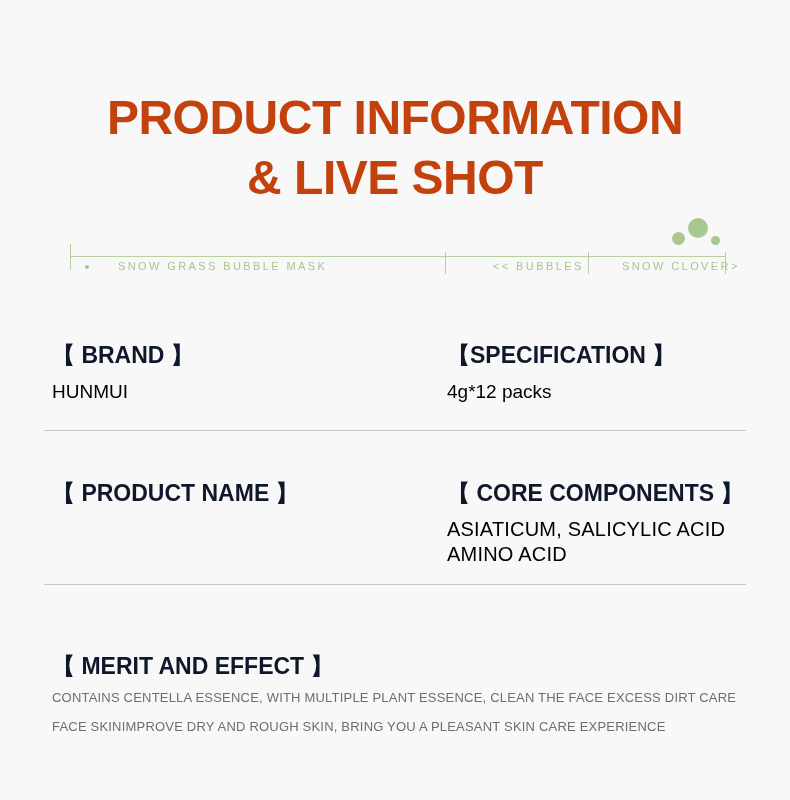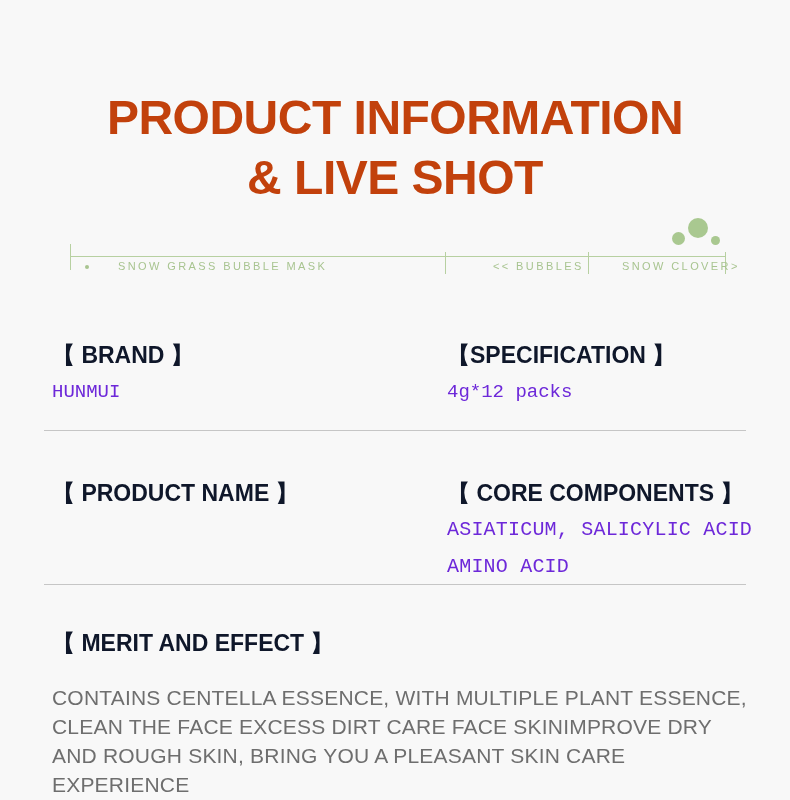--- a/index.html
+++ b/index.html
@@ -100,22 +100,22 @@
 
   .field-label {
     color: #0f172a;
     font-family: "Liberation Sans", sans-serif;
     font-weight: bold;
     font-size: 23px;
     line-height: 30px;
     white-space: nowrap;
   }
   .field-value {
-    color: #6d28d9;
-    font-family: Liberation Mono, monospace;
+    color: #000000;
+    font-family: Liberation Sans, sans-serif;
     font-size: 19px;
     line-height: 26px;
     margin-top: 9px;
     white-space: nowrap;
   }
   .field-value.small {
     font-size: 20px;
     line-height: 25px;
     letter-spacing: 0.2px;
   }
@@ -136,21 +136,21 @@
   .hr.two { top: 584px; }
 
   
   .merit-desc {
     position: absolute;
     left: 52px;
     top: 683px;
     width: 700px;
     color: #6e6e6e;
     font-family: "Liberation Sans", sans-serif;
-    font-size: 21px;
+    font-size: 13px;
     line-height: 29px;
     letter-spacing: 0.2px;
   }
 </style>
 </head>
 <body>
 
 <div class="page">
 
   <div class="title-block">
@@ -186,26 +186,26 @@
 
   <div class="hr one"></div>
 
   <div class="info-row row-product">
     <div class="col left">
       <div class="field-label">【 PRODUCT NAME 】</div>
     </div>
     <div class="col right">
       <div class="field-label">【 CORE COMPONENTS 】</div>
       <div class="field-value small">ASIATICUM, SALICYLIC ACID</div>
-      <div class="field-value small" style="margin-top:12px;">AMINO ACID</div>
+      <div class="field-value small" style="margin-top:0;">AMINO ACID</div>
     </div>
   </div>
 
   <div class="hr two"></div>
 
   <div class="info-row row-merit">
-    <div class="col left" style="width:700px;">
+    <div class="col left" style="width:700px;margin-top:23px;">
       <div class="field-label">【 MERIT AND EFFECT 】</div>
     </div>
   </div>
   <div class="merit-desc">CONTAINS CENTELLA ESSENCE, WITH MULTIPLE PLANT ESSENCE, CLEAN THE FACE EXCESS DIRT CARE FACE SKINIMPROVE DRY AND ROUGH SKIN, BRING YOU A PLEASANT SKIN CARE EXPERIENCE</div>
 
 </div>
 
 </body></html>

